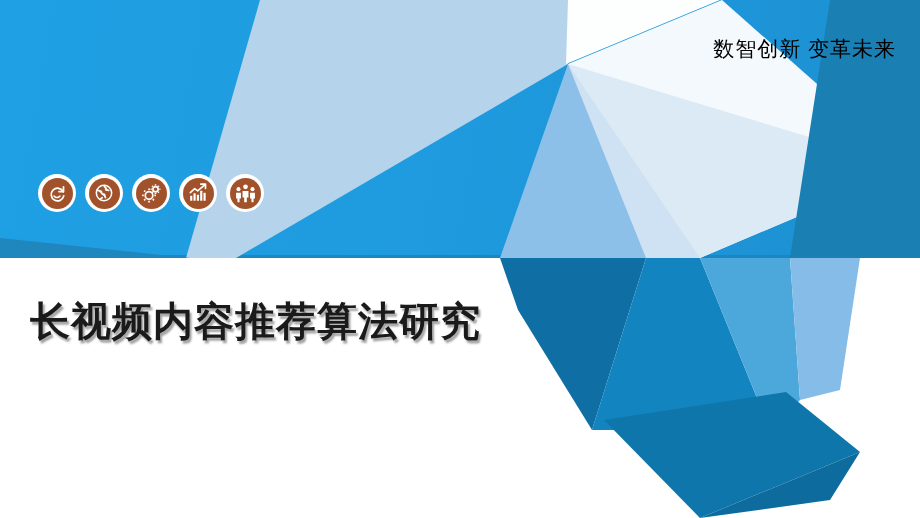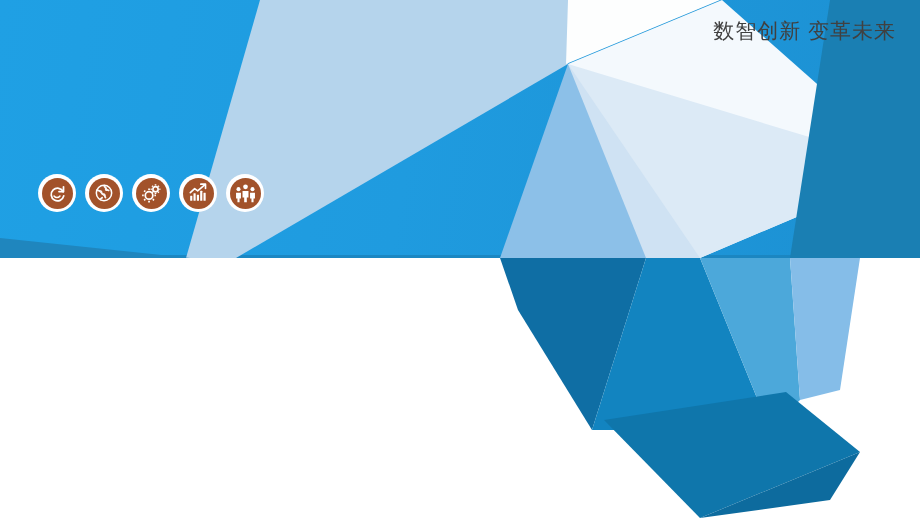--- a/index.html
+++ b/index.html
@@ -51,23 +51,23 @@
     font-weight: bold;
     color: #1a1a1a;
     letter-spacing: 1px;
     white-space: nowrap;
     text-shadow: 2px 3px 2px rgba(90,90,90,.55);
   }
   
   .tagline {
     position: absolute;
     right: 24px;
-    top: 17px;
+    top: 35px;
     font-size: 21px;
-    color: #404040;
+    color: #000000;
     letter-spacing: 1px;
     white-space: nowrap;
   }
   
   .icon-row {
     position: absolute;
     left: 38px;
     top: 174px;
     display: flex;
     gap: 9px;
@@ -183,14 +183,15 @@
           <circle cx="4" cy="7" r="2.3"></circle>
           <path d="M1.2 11.2h5.6v6.4H5.2v4.4H2.8v-4.4H1.2z"></path>
           <circle cx="20" cy="7" r="2.3"></circle>
           <path d="M17.2 11.2h5.6v6.4h-1.6v4.4h-2.4v-4.4h-1.6z"></path>
         </svg>
       </span>
     </div>
 
   </div>
 
+  <div class="title">长视频内容推荐算法研究</div>
 
 </div>
 
 </body></html>

